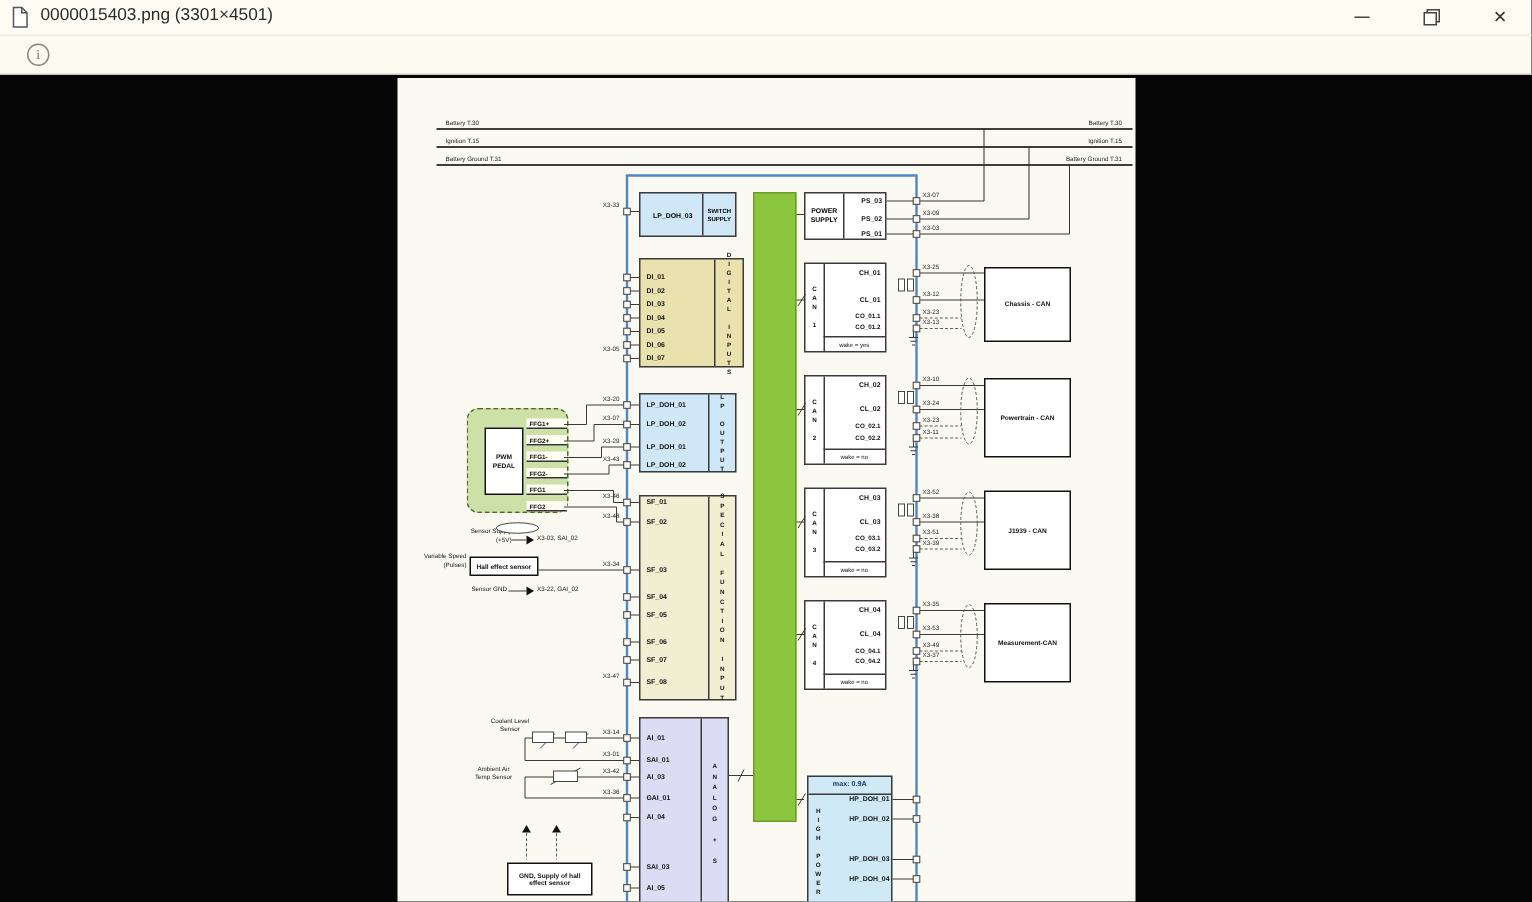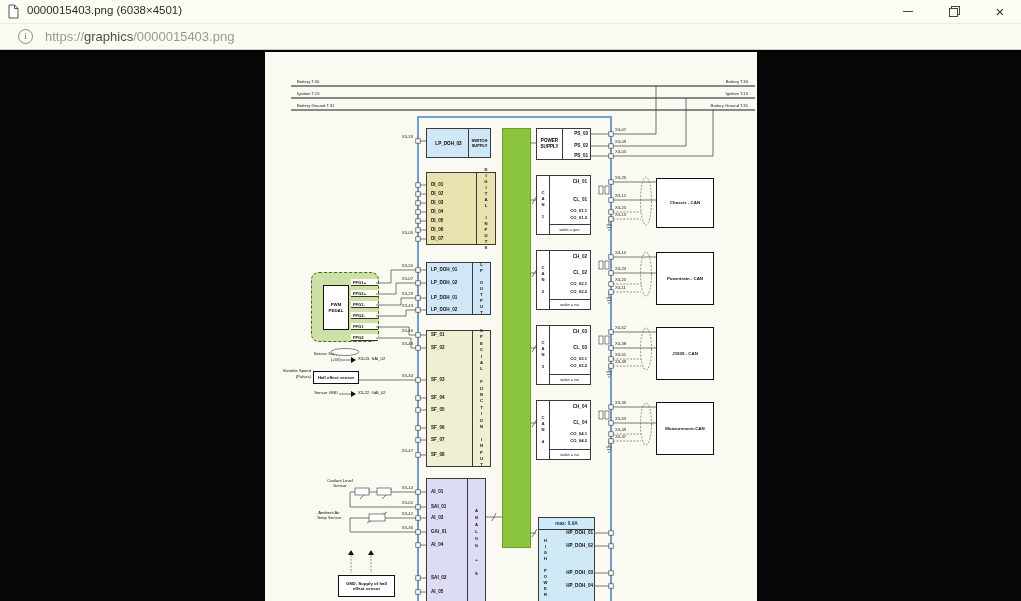--- a/index.html
+++ b/index.html
@@ -42,37 +42,36 @@
          font:bold 14.5px "Liberation Sans",sans-serif;color:#0c0c0c;letter-spacing:.3px}
 </style>
 </head>
 <body>
 
 <div id="titlebar">
   <svg width="11" height="15" style="position:absolute;left:8px;top:4px">
     <path d="M1,1 h5.5 l3.5,3.5 v9.5 h-9 z" fill="#ffffff" stroke="#555" stroke-width="1"></path>
     <path d="M6.5,1 v3.5 h3.5" fill="none" stroke="#555" stroke-width="1"></path>
   </svg>
-  <div id="tabtitle">0000015403.png (6038×4501)</div>
+  <div id="tabtitle">0000015403.png (3301×4501)</div>
   <div class="winbtn" style="left:888px">
       <div id="min-glyph"></div>
     </div>
   <div class="winbtn" style="left:934px">
     <div id="restore-wrap">
         <div id="restore-back"></div>
         <div id="restore-front"></div>
       </div>
   </div>
   <div class="winbtn" style="left:980px">
       <span id="close-glyph">×</span>
     </div>
 </div>
 <div id="urlbar">
   <div id="infoicon">i</div>
-  <div id="urltext"><span class="urldim">https://</span><span class="urlhost">graphics</span><span class="urldim">/0000015403.png</span></div>
 </div>
 
 <div id="img">
 
   <div class="xl" style="left:32px;top:27px">Battery T.30</div>
   <div class="xl" style="left:32px;top:39px">Ignition T.15</div>
   <div class="xl" style="left:32px;top:51px">Battery Ground T.31</div>
   <div class="xl tr" style="left:383px;top:27px;width:100px">Battery T.30</div>
   <div class="xl tr" style="left:383px;top:39px;width:100px">Ignition T.15</div>
   <div class="xl tr" style="left:383px;top:51px;width:100px">Battery Ground T.31</div>

